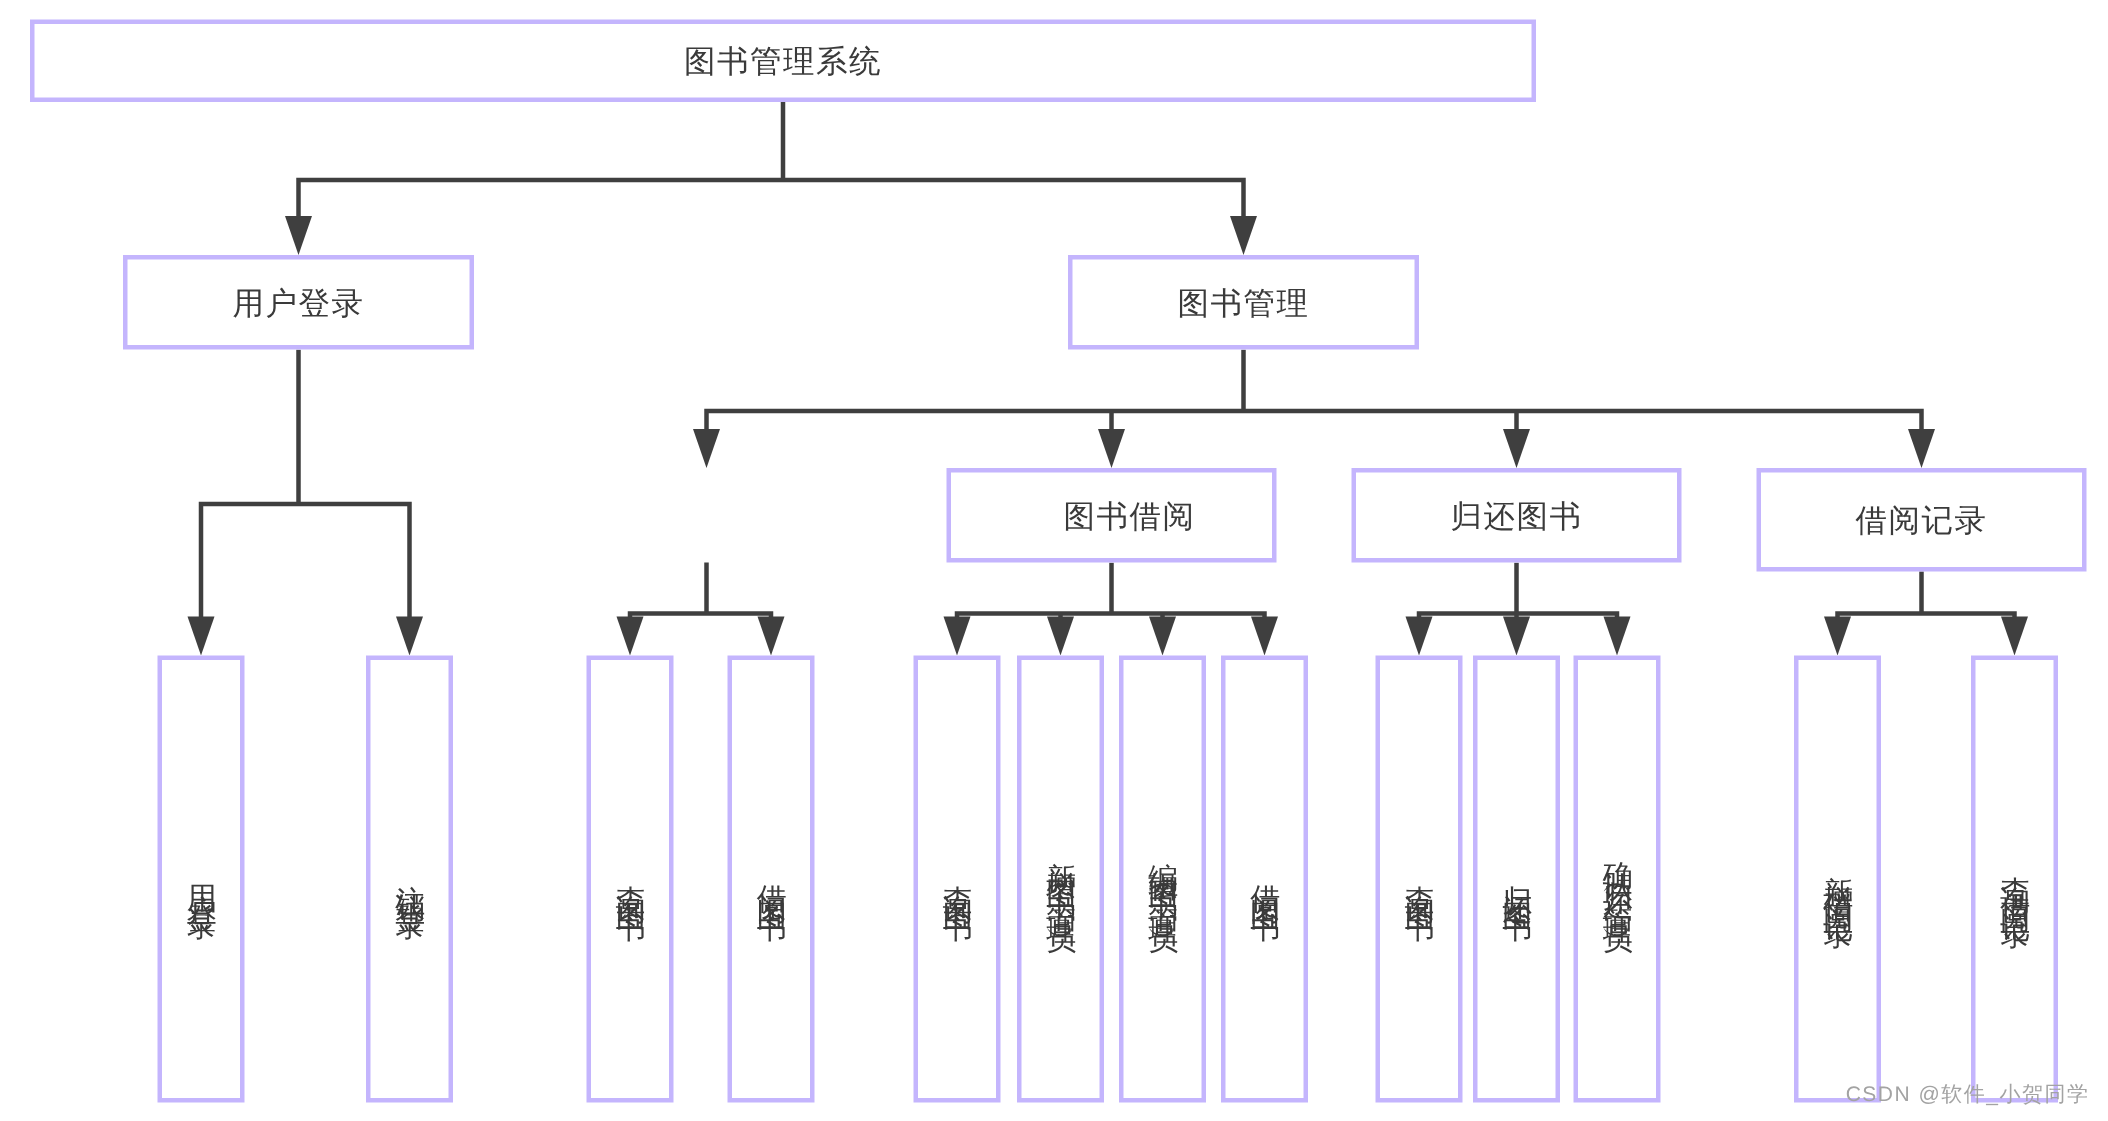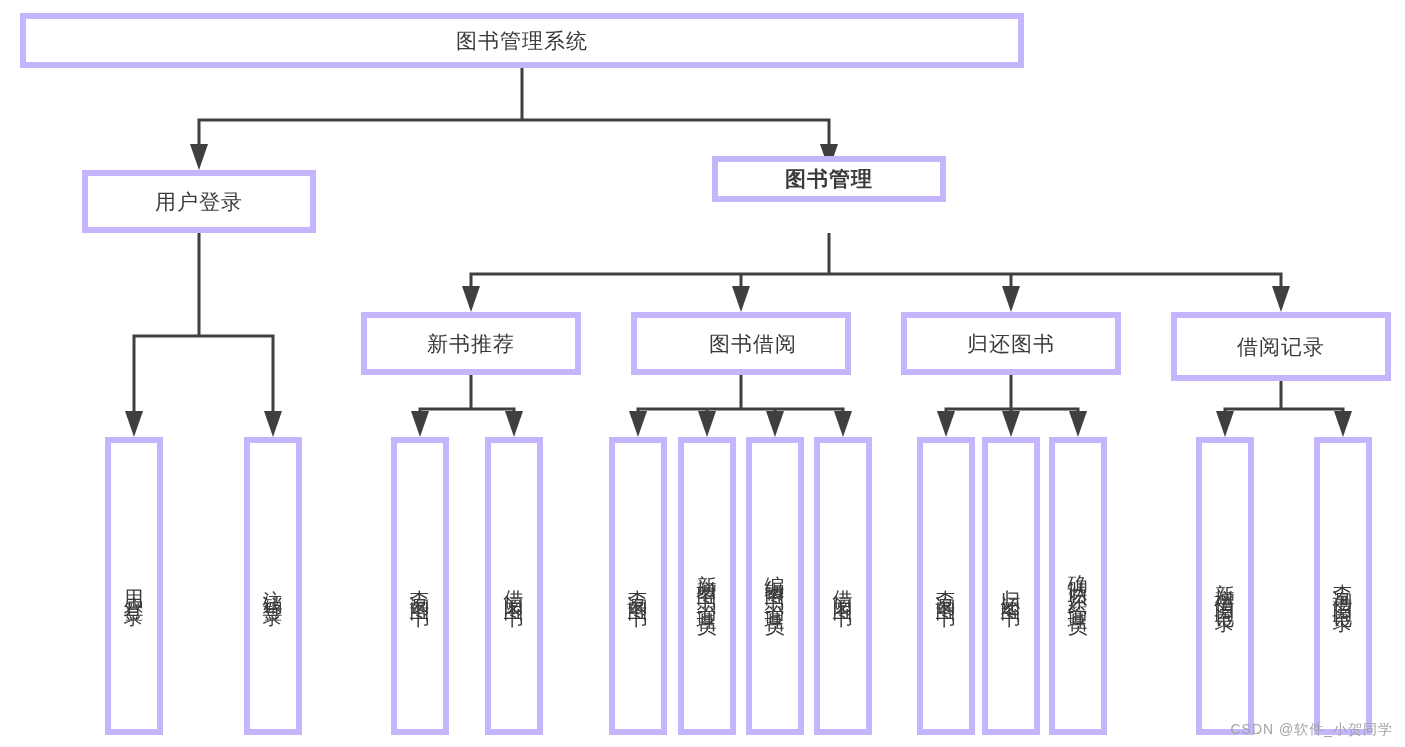--- a/index.html
+++ b/index.html
@@ -19,21 +19,21 @@
     position: absolute;
     left: 0;
     top: 0;
     width: 1405px;
     height: 747px;
     pointer-events: none;
   }
   .box {
     position: absolute;
     box-sizing: border-box;
-    border: 6px solid #c4b5fd;
+    border: 3px solid #c4b5fd;
     background: #ffffff;
     color: #3a3a3a;
     display: flex;
     align-items: center;
     justify-content: center;
     text-align: center;
   }
   .h-box {
     font-size: 21px;
     letter-spacing: 1px;
@@ -102,23 +102,22 @@
       <polygon points="1069,411 1087,411 1078,437"></polygon>
 
       <polygon points="1216,411 1234,411 1225,437"></polygon>
       <polygon points="1334,411 1352,411 1343,437"></polygon>
     </g>
   </svg>
 
   <div class="box h-box" style="left:20px; top:13px; width:1004px; height:55px;">图书管理系统</div>
 
   <div class="box h-box" style="left:82px; top:170px; width:234px; height:63px;">用户登录</div>
-  <div class="box h-box" style="left:712px; top:156px; width:234px; height:46px;font-weight:bold;">图书管理</div>
+  <div class="box h-box" style="left:712px; top:170px; width:234px; height:63px;">图书管理</div>
 
-  <div class="box h-box" style="left:361px; top:312px; width:220px; height:63px;">新书推荐</div>
   <div class="box h-box" style="left:631px; top:312px; width:220px; height:63px;padding-left:24px;">图书借阅</div>
   <div class="box h-box" style="left:901px; top:312px; width:220px; height:63px;">归还图书</div>
   <div class="box h-box" style="left:1171px; top:312px; width:220px; height:69px;">借阅记录</div>
 
   <div class="box v-box" style="left:105px; top:437px; width:58px; height:298px;">用户登录</div>
   <div class="box v-box" style="left:244px; top:437px; width:58px; height:298px;">注销登录</div>
 
   <div class="box v-box" style="left:391px; top:437px; width:58px; height:298px;">查询图书</div>
   <div class="box v-box" style="left:485px; top:437px; width:58px; height:298px;">借阅图书</div>
 

